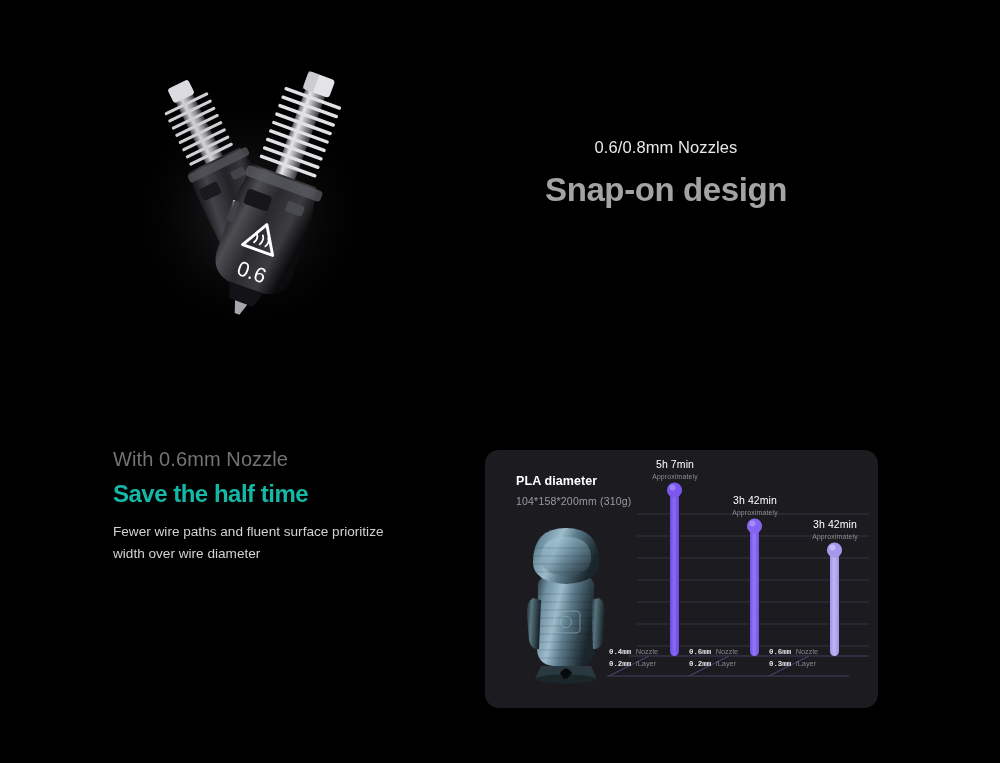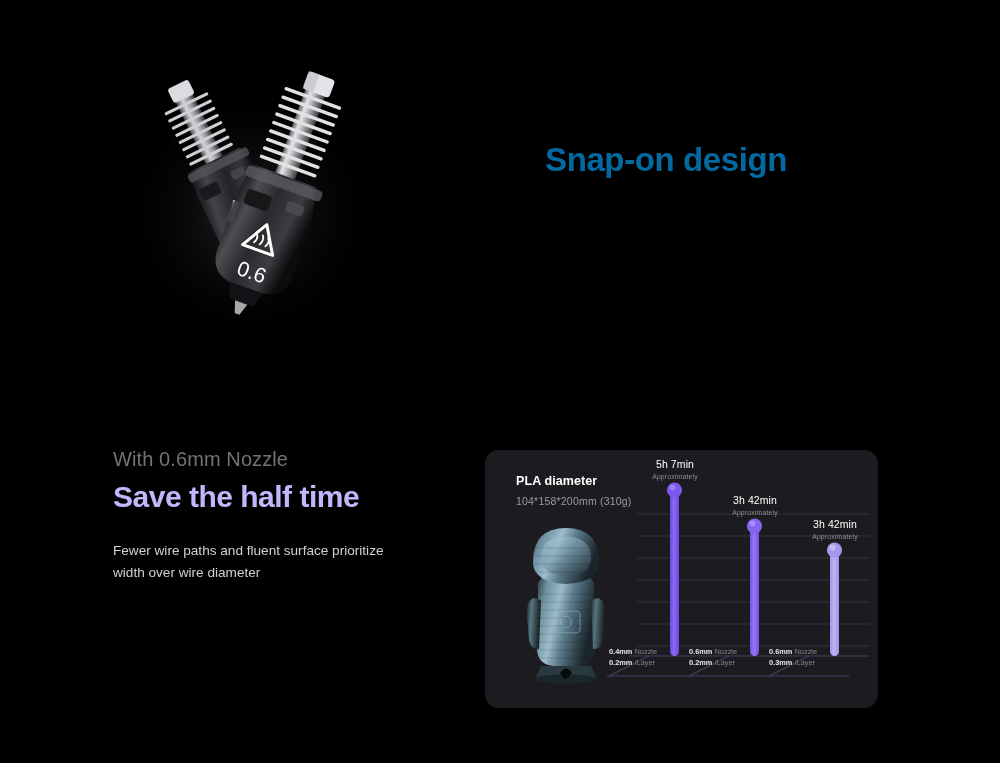--- a/index.html
+++ b/index.html
@@ -41,39 +41,39 @@
     font-weight: 400;
     color: #e8e8e8;
     letter-spacing: .1px;
     margin-bottom: 11px;
   }
   .hero-title {
     font-size: 33px;
     font-weight: 700;
     line-height: 1.31;
     letter-spacing: -.4px;
-    color: #0369a1;
+    color: #a3a3a3;
     white-space: nowrap;
   }
 
   
   .left-copy { position: absolute; left: 113px; top: 448px; width: 350px; }
   .accent-label {
     font-size: 20px;
     font-weight: 400;
     color: #737373;
     letter-spacing: .1px;
     margin-bottom: 9px;
   }
   .headline {
-    font-size: 30px;
+    font-size: 24px;
     font-weight: 700;
     letter-spacing: -.5px;
-    color: #c4b5fd;
-    margin-bottom: 26px;
+    color: #14b8a6;
+    margin-bottom: 13px;
   }
   .body-copy {
     font-size: 13.6px;
     font-weight: 400;
     line-height: 1.62;
     color: #d2d2d4;
   }
   .body-copy span { display: block; }
 
   
@@ -134,21 +134,21 @@
     letter-spacing: .2px;
   }
 
   .axis-labels {
     position: absolute;
     left: 124px; top: 196px;
     width: 260px; height: 40px;
   }
   .axis-group { position: absolute; width: 86px; }
   .axis-line { font-size: 7.4px; line-height: 1.55; white-space: nowrap; }
-  .axis-line .strong { color: #e6e6ea; font-weight: 700; }
+  .axis-line .strong { color: #e6e6ea; font-weight: 700; font-family: Liberation Mono, monospace; }
   .axis-line .muted { color: #83838d; font-weight: 400; margin-top: 48px; }
 </style>
 </head>
 <body>
 
 <div class="page">
 
   <section class="hero">
 
     <div class="nozzle-art">
@@ -253,20 +253,21 @@
             </g>
           </g>
           <text x="2" y="113" font-family="'Liberation Sans',sans-serif" font-size="21" fill="#ffffff" text-anchor="middle" font-weight="400">0.6</text>
           <path d="M-16 122 L20 122 L15 138 L-10 138 Z" fill="#131317"></path>
           <path d="M-4 138 L9 138 L5 150 L0 150 Z" fill="#a6a6ac"></path>
         </g>
       </svg>
     </div>
 
     <div class="hero-text">
+      <div class="hero-eyebrow">0.6/0.8mm Nozzles</div>
       <div class="hero-title">Snap-on design</div>
     </div>
   </section>
 
   <section class="left-copy">
     <div class="accent-label">With 0.6mm Nozzle</div>
     <div class="headline">Save the half time</div>
     <div class="body-copy">
       <span>Fewer wire paths and fluent surface prioritize</span>
       <span>width over wire diameter</span>

